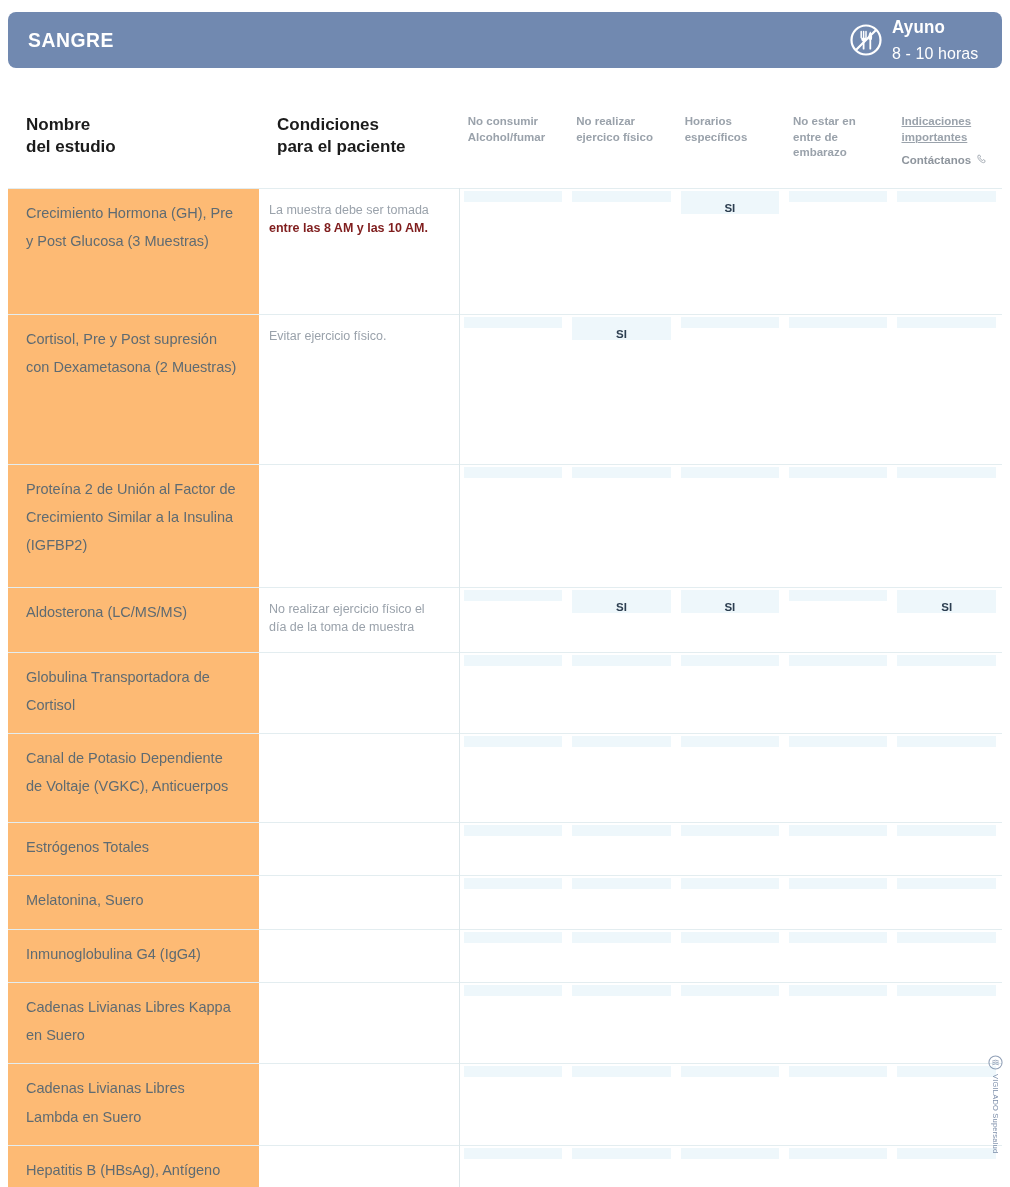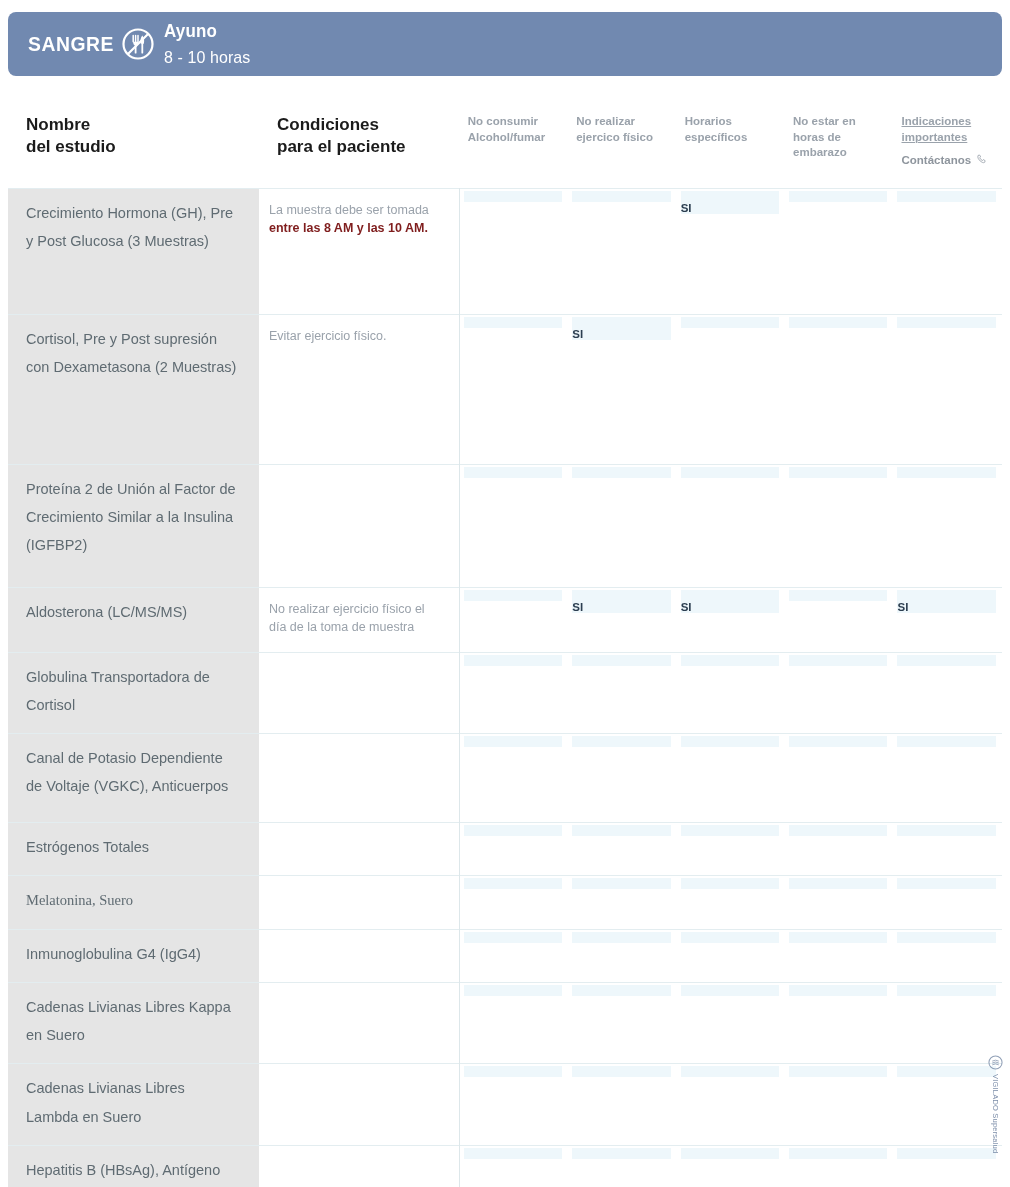--- a/index.html
+++ b/index.html
@@ -5,23 +5,23 @@
   html,body{margin:0;padding:0;}
   body{
     width:1010px;height:1187px;background:#ffffff;
     font-family:"Liberation Sans",sans-serif;
     -webkit-font-smoothing:antialiased;
   }
   .page{position:relative;width:1010px;height:1187px;overflow:hidden;}
 
   
   .banner{
-    position:absolute;left:8px;top:12px;width:994px;height:64px;
+    position:absolute;left:8px;top:12px;width:994px;height:56px;
     background:#7189b0;border-radius:8px;
-    display:flex;align-items:center;
+    display:flex;align-items:center;justify-content:space-between;
     box-sizing:border-box;padding:0 18px 0 20px;
   }
   .banner-title{
     color:#ffffff;font-weight:bold;font-size:21px;letter-spacing:.6px;
     transform:scaleX(.92);transform-origin:left center;
   }
   .fasting{display:flex;align-items:center;gap:9px;}
   .fasting-icon{width:34px;height:34px;flex:0 0 34px;}
   .fasting-text{display:flex;flex-direction:column;line-height:1.04;color:#fff;gap:8px;}
   .fasting-l1{font-size:18px;font-weight:bold;letter-spacing:.2px;transform:scaleX(.94);transform-origin:left center;}
@@ -51,30 +51,30 @@
   th.h-sm .sub{display:block;margin-top:8px;color:#8e959d;}
   .phone-ico{display:inline-block;vertical-align:-1px;margin-left:2px;}
 
   tbody td{
     border-top:1px solid #e3edf0;
     vertical-align:top;padding:0;
   }
   tbody tr:last-child td{border-bottom:1px solid #dfe8ec;}
 
   td.name{
-    background:#e5e5e5;color:#5f6b72;font-size:14.5px;line-height:1.95;
+    background:#fdba74;color:#5f6b72;font-size:14.5px;line-height:1.95;
     padding:10px 20px 14px 18px;
   }
   td.cond{
     background:#ffffff;color:#9aa2ab;font-size:12.5px;line-height:1.45;
     padding:12px 14px 14px 10px;border-right:1px solid #dde7ea;
   }
   td.cond b{color:#7f1d1d;font-weight:bold;}
   td.mark{
-    background:#ffffff;text-align:left;padding:0;
+    background:#ffffff;text-align:center;padding:0;
   }
   .cellfill{
     background:#eef7fb;height:100%;min-height:100%;
     display:block;box-sizing:border-box;
     margin:2px 6px 2px 4px;padding-top:11px;
     font-size:11.5px;font-weight:bold;color:#2c3e50;
   }
 
   
   .watermark{
@@ -141,21 +141,21 @@
         <th class="h-sm">
           <span>No realizar</span><br>
           <span>ejercico físico</span>
         </th>
         <th class="h-sm">
           <span>Horarios</span><br>
           <span>específicos</span>
         </th>
         <th class="h-sm">
           <span>No estar en</span><br>
-          <span>horas de</span><br>
+          <span>entre de</span><br>
           <span>embarazo</span>
         </th>
         <th class="h-sm">
           <span class="lnk">
             <span>Indicaciones</span><br>
             <span>importantes</span>
           </span>
           <span class="sub">
             <span>Contáctanos</span>
             <span class="phone-ico">
@@ -294,21 +294,21 @@
           <td class="mark">
             <span class="cellfill"></span>
           </td>
           <td class="mark">
             <span class="cellfill"></span>
           </td>
           <td class="mark">
             <span class="cellfill"></span>
           </td>
         </tr>
-        <tr style="height: 30px; font-family: Liberation Serif, serif;">
+        <tr style="height: 30px;">
           <td class="name">Melatonina, Suero</td>
           <td class="cond"></td>
           <td class="mark">
             <span class="cellfill"></span>
           </td>
           <td class="mark">
             <span class="cellfill"></span>
           </td>
           <td class="mark">
             <span class="cellfill"></span>

